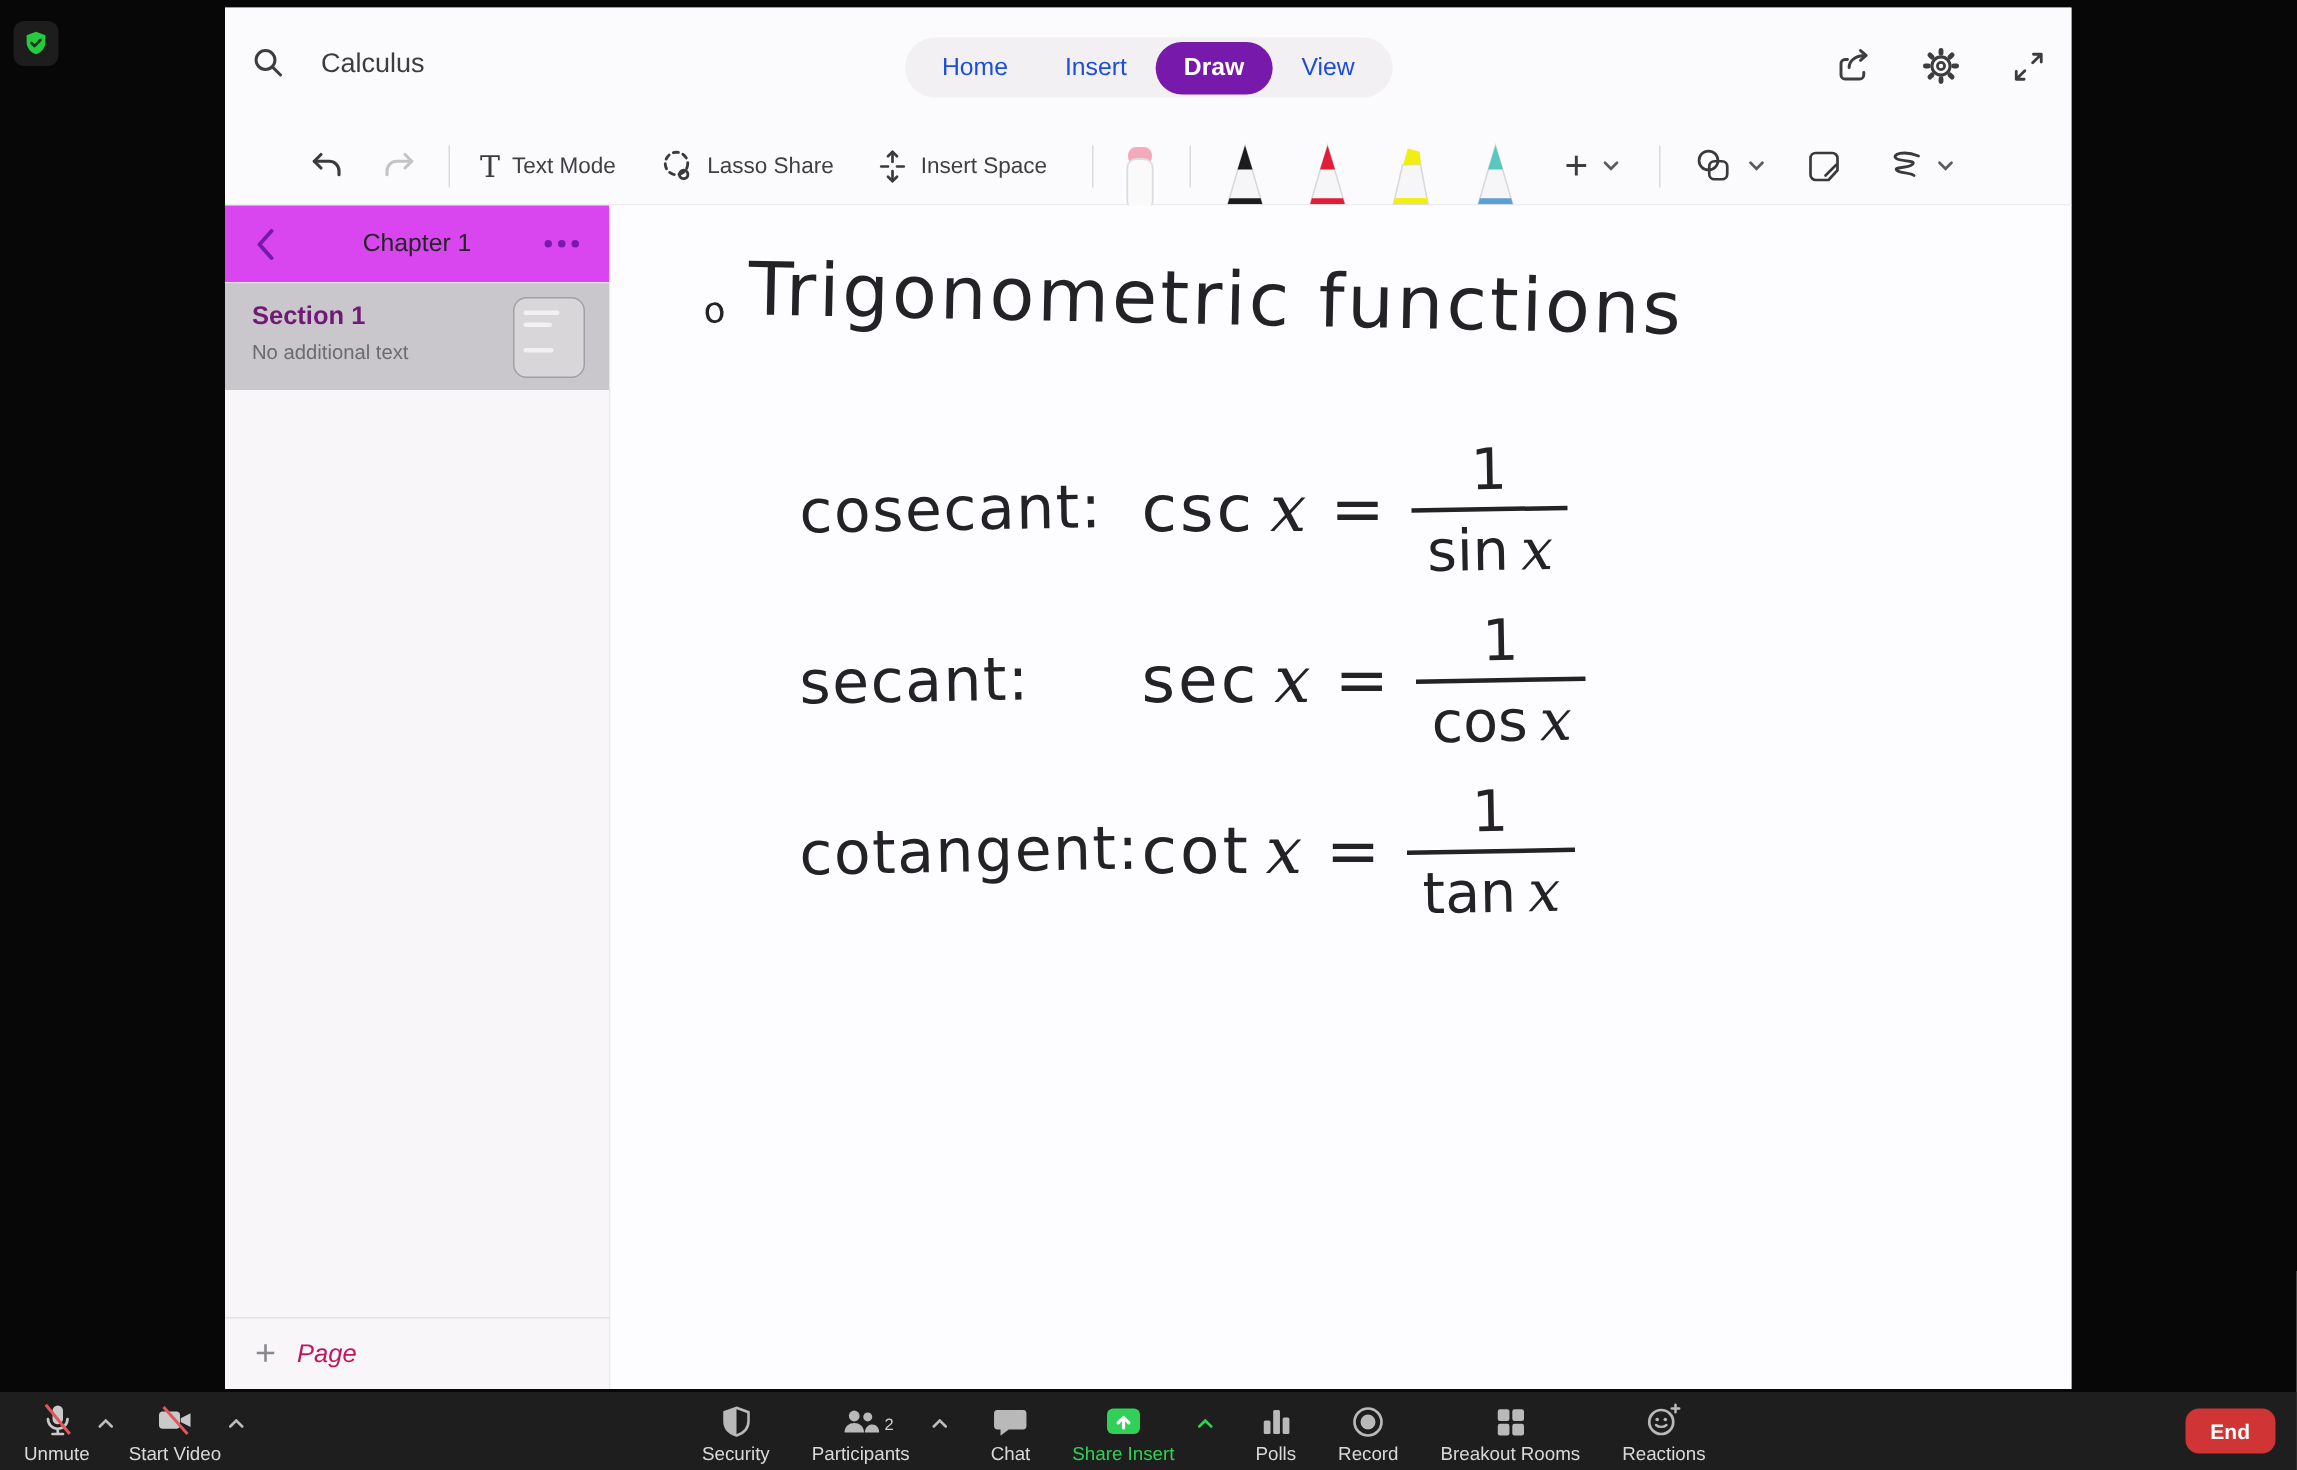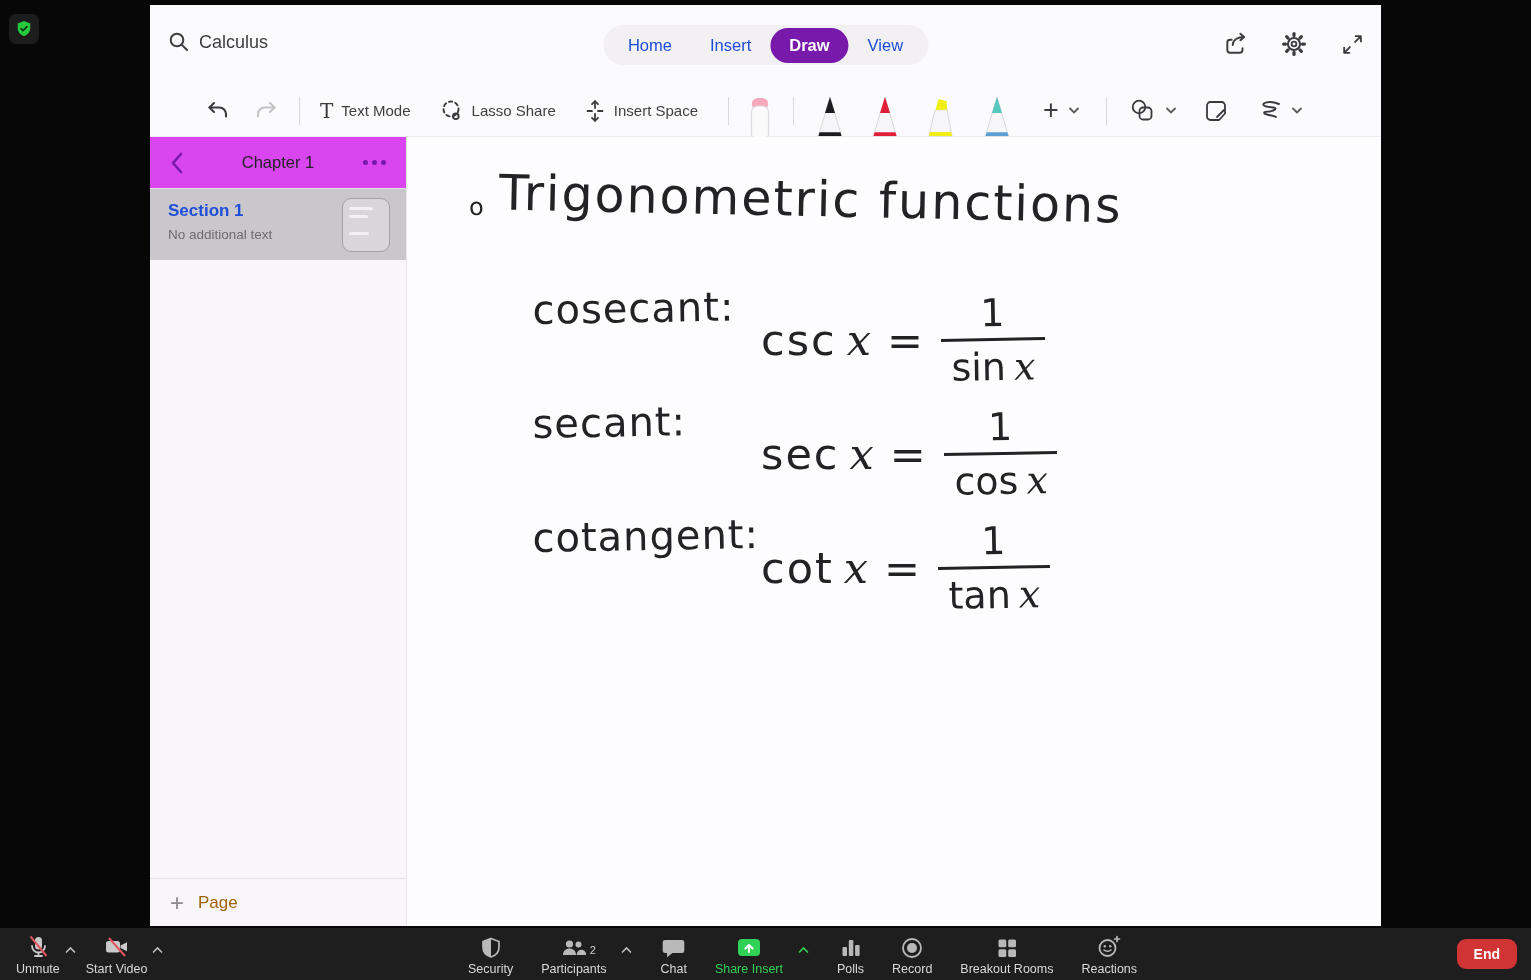--- a/index.html
+++ b/index.html
@@ -9,21 +9,21 @@
   
   .shield-badge { position:absolute; left:9px; top:14px; width:30px; height:30px;
     background:#1d1d1d; border-radius:7px; display:flex; align-items:center; justify-content:center; }
 
   
   .app { position:absolute; left:150px; top:5px; width:1231px; height:921px;
          background:#fdfcfe; overflow:hidden; }
 
   
   .app-header { position:relative; height:80px; background:#fbfafc; }
-  .search { position:absolute; left:18px; top:26px; display:flex; align-items:center; gap:9px; cursor:text; }
+  .search { position:absolute; left:18px; top:26px; display:flex; align-items:center; gap:24px; cursor:text; }
   .search-text { font-size:18px; color:#3d3d40; }
   .tab-group { position:absolute; left:50%; top:20px; transform:translateX(-50%);
     background:#f2f0f3; border-radius:21px; height:40px; display:flex; align-items:center; padding:0 6px; }
   .tab { font-size:16.5px; color:#1d4ed8; padding:8px 19px; border-radius:19px; cursor:pointer; }
   .tab.active { background:#7719aa; color:#fff; font-weight:bold; }
   .hdr-icons { position:absolute; right:14px; top:24px; display:flex; align-items:center; gap:28px; }
   .hdr-btn { width:30px; height:30px; display:flex; align-items:center; justify-content:center; cursor:pointer; }
 
   
   .ribbon { height:52px; display:flex; align-items:center; padding-left:55px; background:#fbfafc;
@@ -38,38 +38,38 @@
   
   .main { display:flex; height:789px; }
   .sidebar { width:257px; background:#f8f6f9; border-right:1px solid #e9e7ea; display:flex; flex-direction:column; }
   .sb-header { height:52px; background:#d946ef; border-bottom:1px solid #e3e1e4;
                display:flex; align-items:center; position:relative; }
   .sb-back { position:absolute; left:20px; cursor:pointer; display:flex; }
   .sb-title { width:100%; text-align:center; font-size:16.5px; font-weight:500; color:#242427; }
   .sb-more { position:absolute; right:20px; cursor:pointer; display:flex; gap:4px; }
   .sb-more i { width:5px; height:5px; border-radius:50%; background:#7719aa; }
   .page-item { height:71px; background:#c9c7cb; padding:12px 14px 0 18px; position:relative; cursor:pointer; }
-  .page-item-title { font-size:17px; font-weight:600; color:#1d4ed8; }
+  .page-item-title { font-size:17px; font-weight:600; color:#701a75; }
   .page-item-sub { font-size:13.5px; color:#6d6b70; margin-top:6px; }
   .page-thumb { position:absolute; right:16px; top:9px; width:48px; height:54px; border:1.5px solid #a2a0a4;
     border-radius:9px; background:rgba(255,255,255,.28); padding:8px 6px; }
   .page-thumb i { display:block; height:3px; background:rgba(255,255,255,.65); border-radius:2px; margin-bottom:5px; }
   .sb-spacer { flex:1; }
   .add-page { height:48px; border-top:1px solid #e4e2e5; display:flex; align-items:center; gap:14px;
               padding-left:20px; cursor:pointer; }
   .add-page .plus { font-size:24px; color:#8a888d; font-weight:300; line-height:1; }
-  .add-page .lbl { font-size:17px; color:#a16207; }
+  .add-page .lbl { font-size:17px; color:#be185d;font-style:italic; }
 
   
   .canvas { flex:1; position:relative; background:#fdfcfe; cursor:crosshair; }
   .hw { color:#232327; font-family:"DejaVu Sans", sans-serif; }
   .hw-bullet { position:absolute; left:62px; top:56px; font-size:24px; transform:rotate(-4deg); }
   .hw-title { position:absolute; left:92px; top:34px; font-size:49px; letter-spacing:2px;
               transform:rotate(1.2deg); white-space:nowrap; }
-  .hw-row { position:absolute; left:126px; display:flex; height:110px; }
+  .hw-row { position:absolute; left:126px; display:flex; align-items:center; height:110px; }
   .hw-label { width:228px; font-size:40px; letter-spacing:1px; transform:rotate(-1deg); }
   .hw-eq { display:flex; align-items:center; font-size:43px; }
   .hw-eq .fn { letter-spacing:2px; }
   .hw-eq .v { font-family:"DejaVu Serif", serif; font-style:italic; margin:0 6px 0 10px; }
   .hw-eq .eqs { margin:0 10px; }
   .frac { display:inline-flex; flex-direction:column; align-items:center; font-size:38px; margin-left:8px;
           transform:rotate(-1deg); }
   .frac .num { padding:0 4px 3px; }
   .frac .den { border-top:3.5px solid #232327; padding:4px 10px 0; display:flex; align-items:center; }
   .frac .den .v { margin:0 0 0 8px; }

